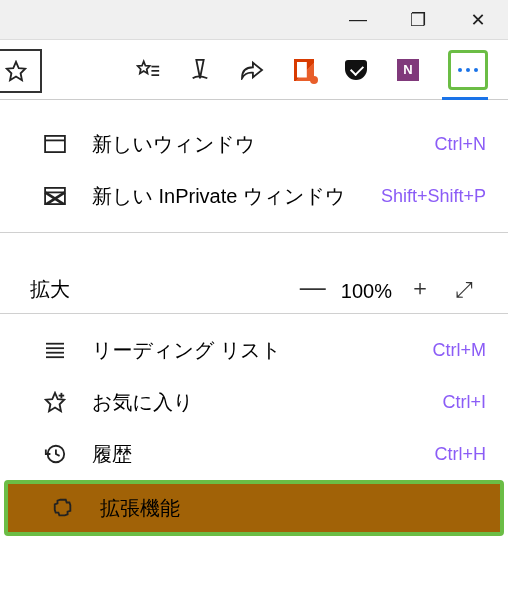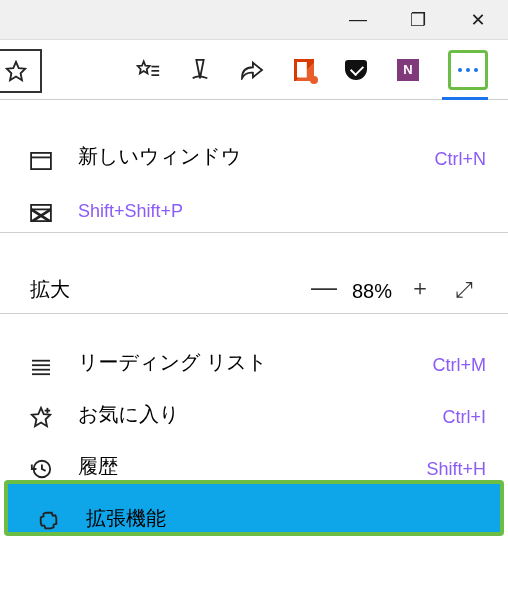--- a/index.html
+++ b/index.html
@@ -118,23 +118,23 @@
     bottom: -1px;
     width: 46px;
     height: 3px;
     background: #1a73e8;
   }
   .menu {
     padding-top: 18px;
   }
   .menu-item {
     display: flex;
-    align-items: flex-end;
+    align-items: center;
     height: 52px;
-    padding-left: 30px;
+    padding-left: 44px;
     padding-right: 22px;
     position: relative;
   }
   .menu-icon {
     width: 30px;
     margin-right: 18px;
     display: flex;
     align-items: center;
     justify-content: flex-start;
     color: #222;
@@ -156,21 +156,21 @@
     display: flex;
     align-items: center;
     justify-content: center;
     color: #333;
   }
   .zoom-pct { padding: 0 6px; font-size: 20px; }
   .highlighted-item {
     border: 4px solid #6bbd45;
     border-radius: 4px;
     margin: 0 4px;
-    background: #0ea5e9;
+    background: #a16207;
     height: 56px;
   }
 </style>
 </head>
 <body>
 
 <div class="window-controls">
   <div class="win-btn">
       <span>—</span>
     </div>
@@ -244,29 +244,30 @@
 
   <div class="menu-item">
     <span class="menu-icon">
       <svg width="22" height="18" viewBox="0 0 24 20" fill="none" stroke="#222" stroke-width="2">
           <rect x="1" y="1" width="22" height="18"></rect>
           <line x1="1" y1="6" x2="23" y2="6"></line>
           <line x1="1" y1="20" x2="23" y2="6" stroke-width="3"></line>
           <line x1="1" y1="6" x2="23" y2="20" stroke-width="3"></line>
         </svg>
     </span>
+    <span class="menu-label">新しい InPrivate ウィンドウ</span>
     <span class="shortcut">Shift+Shift+P</span>
   </div>
 
   <div class="divider"></div>
 
   <div class="zoom-row">
     <span class="zoom-label">拡大</span>
     <span class="zoom-btn" style="font-size:26px;">—</span>
-    <span class="zoom-pct">88%</span>
+    <span class="zoom-pct">100%</span>
     <span class="zoom-btn" style="font-size:22px;">＋</span>
     <span class="zoom-btn" style="font-size:22px;">⤢</span>
   </div>
 
   <div class="divider"></div>
 
   <div class="menu-item">
     <span class="menu-icon">
       <svg width="22" height="18" viewBox="0 0 24 20" fill="none" stroke="#222" stroke-width="2">
           <line x1="2" y1="3" x2="22" y2="3"></line>
@@ -293,21 +294,21 @@
 
   <div class="menu-item">
     <span class="menu-icon">
       <svg width="22" height="22" viewBox="0 0 24 24" fill="none" stroke="#222" stroke-width="2">
           <circle cx="13" cy="12" r="9"></circle>
           <polyline points="13,7 13,12 17,14"></polyline>
           <polyline points="2,7 2,12 7,12"></polyline>
         </svg>
     </span>
     <span class="menu-label">履歴</span>
-    <span class="shortcut">Shift+H</span>
+    <span class="shortcut">Ctrl+H</span>
   </div>
 
 
   <div class="menu-item highlighted-item">
     <span class="menu-icon">
       <svg width="22" height="22" viewBox="0 0 24 24" fill="none" stroke="#222" stroke-width="2">
           <path d="M9 3h6l1 3 3 0 1 3v6l-3 1 0 3-3 1h-6l-1-3-3 0-1-3v-6l3-1 0-3z"></path>
         </svg>
     </span>
     <span class="menu-label">拡張機能</span>

